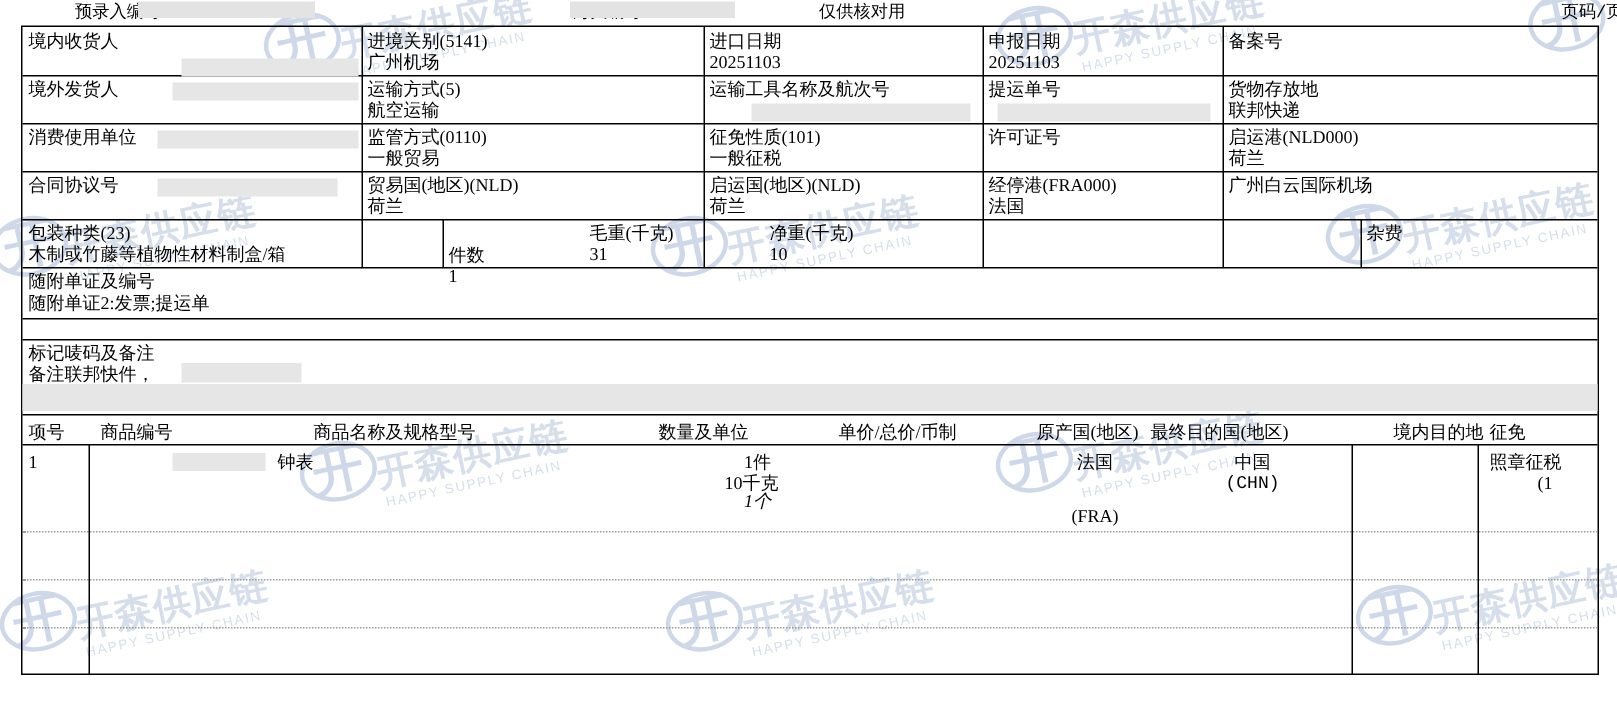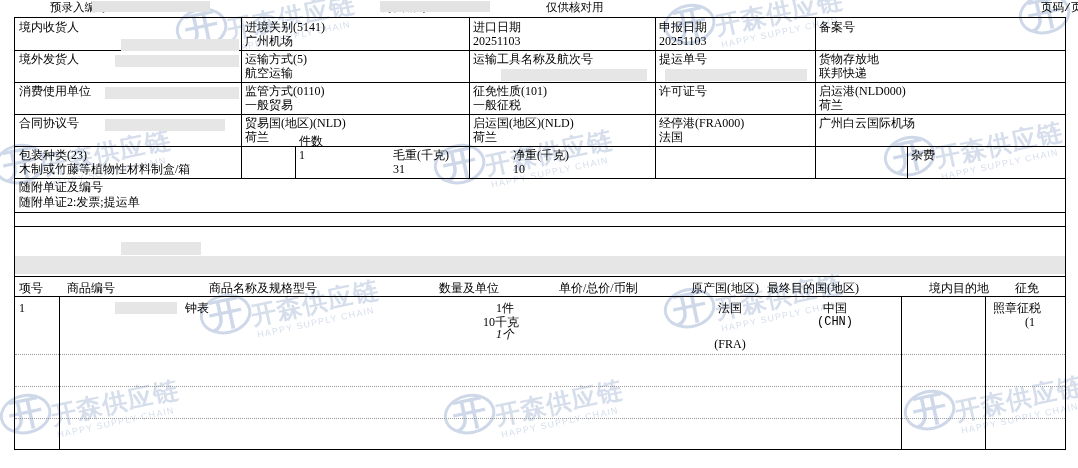--- a/index.html
+++ b/index.html
@@ -296,21 +296,21 @@
     </div>
     <div class="cell" style="left:800px; top:97px; width:250px;">
       <span class="val">广州白云国际机场</span>
     </div>
     <div class="rb" style="left:90px; top:101px; width:120px; height:12px;"></div>
 
     <div class="cell" style="left:0px; top:129px; width:280px;">
       <span class="lbl">包装种类(23)</span>
       <span class="val">木制或竹藤等植物性材料制盒/箱</span>
     </div>
-    <div class="cell" style="left:280px; top:115px; width:94px;">
+    <div class="cell" style="left:280px; top:144px; width:94px;">
       <span class="lbl">件数</span>
       <span class="val num">1</span>
     </div>
     <div class="cell" style="left:374px; top:129px; width:120px;">
       <span class="lbl">毛重(千克)</span>
       <span class="val num">31</span>
     </div>
     <div class="cell" style="left:494px; top:129px; width:140px;">
       <span class="lbl">净重(千克)</span>
       <span class="val num">10</span>
@@ -320,32 +320,36 @@
       <span class="val"></span>
     </div>
 
     <div class="cell" style="left:0px; top:161px; width:600px;">
       <span class="lbl">随附单证及编号</span>
     </div>
     <div class="cell" style="left:0px; top:176px; width:600px;">
       <span class="lbl">随附单证2:发票;提运单</span>
     </div>
 
+    <div class="cell" style="left:0px; top:209px; width:600px;">
+      <span class="lbl">标记唛码及备注</span>
+      <span class="val">备注联邦快件，</span>
+    </div>
     <div class="rb" style="left:106px; top:224px; width:80px; height:13px;"></div>
     <div class="rb" style="left:0px; top:238px; width:1050px; height:18px;"></div>
 
     <div class="cell" style="left:0px; top:262px; width:44px;">项号</div>
     <div class="cell" style="left:48px; top:262px; width:120px;">商品编号</div>
     <div class="cell" style="left:190px; top:262px; width:220px;">商品名称及规格型号</div>
     <div class="cell" style="left:420px; top:262px; width:120px;">数量及单位</div>
     <div class="cell" style="left:540px; top:262px; width:130px;">单价/总价/币制</div>
     <div class="cell" style="left:672px; top:262px; width:130px;">原产国(地区)</div>
     <div class="cell" style="left:748px; top:262px; width:150px;">最终目的国(地区)</div>
     <div class="cell" style="left:910px; top:262px; width:120px;">境内目的地</div>
-    <div class="cell" style="left:974px; top:262px; width:76px;text-align:center;">征免</div>
+    <div class="cell" style="left:974px; top:262px; width:76px;">征免</div>
 
     <div class="cell" style="left:0px; top:282px; width:44px;">1</div>
     <div class="cell" style="left:48px; top:282px; width:120px;"></div>
     <div class="rb" style="left:100px; top:284px; width:62px; height:12px;"></div>
     <div class="cell" style="left:166px; top:282px; width:240px;">钟表</div>
 
     <div class="cell ctr" style="left:440px; top:282px; width:100px;">1件</div>
     <div class="cell ctr" style="left:436px; top:296px; width:100px;">10千克</div>
     <div class="cell ctr" style="left:440px; top:308px; width:100px;font-style:italic;">1个</div>
 

